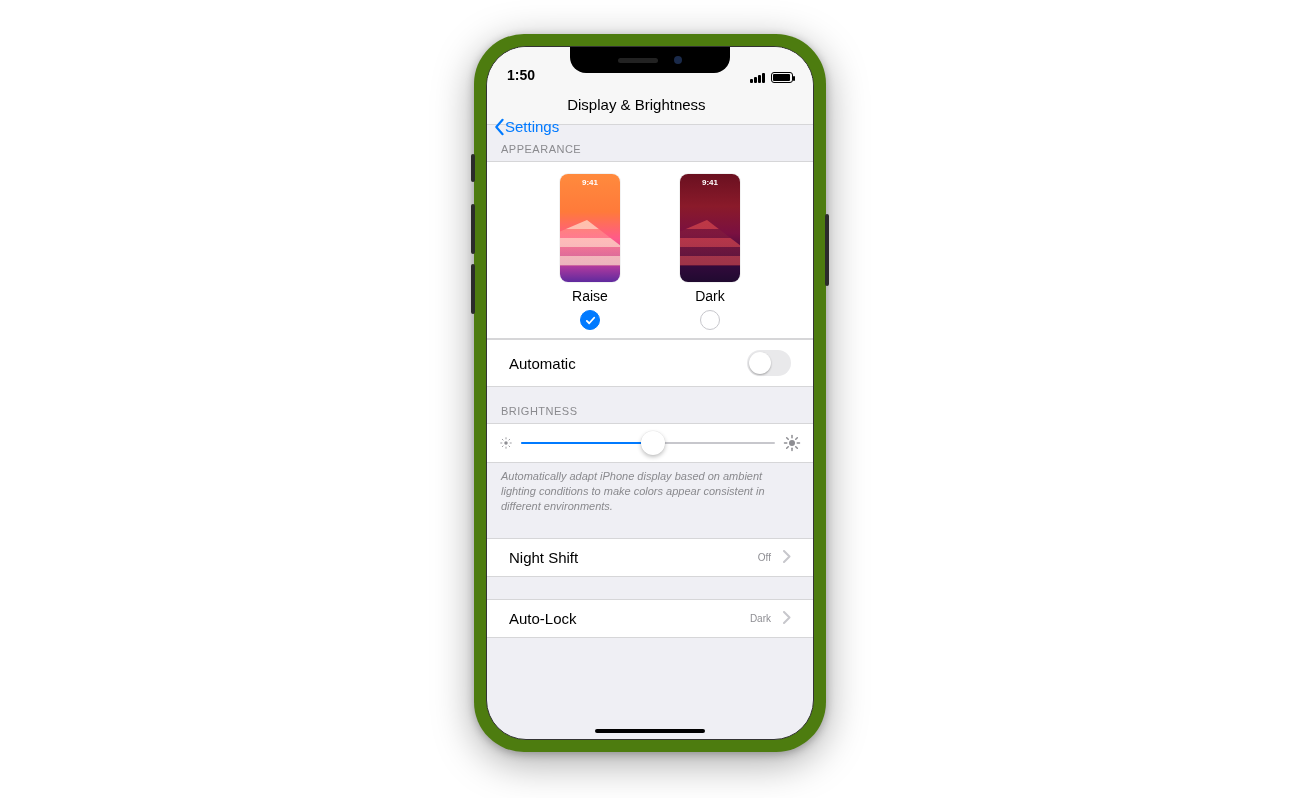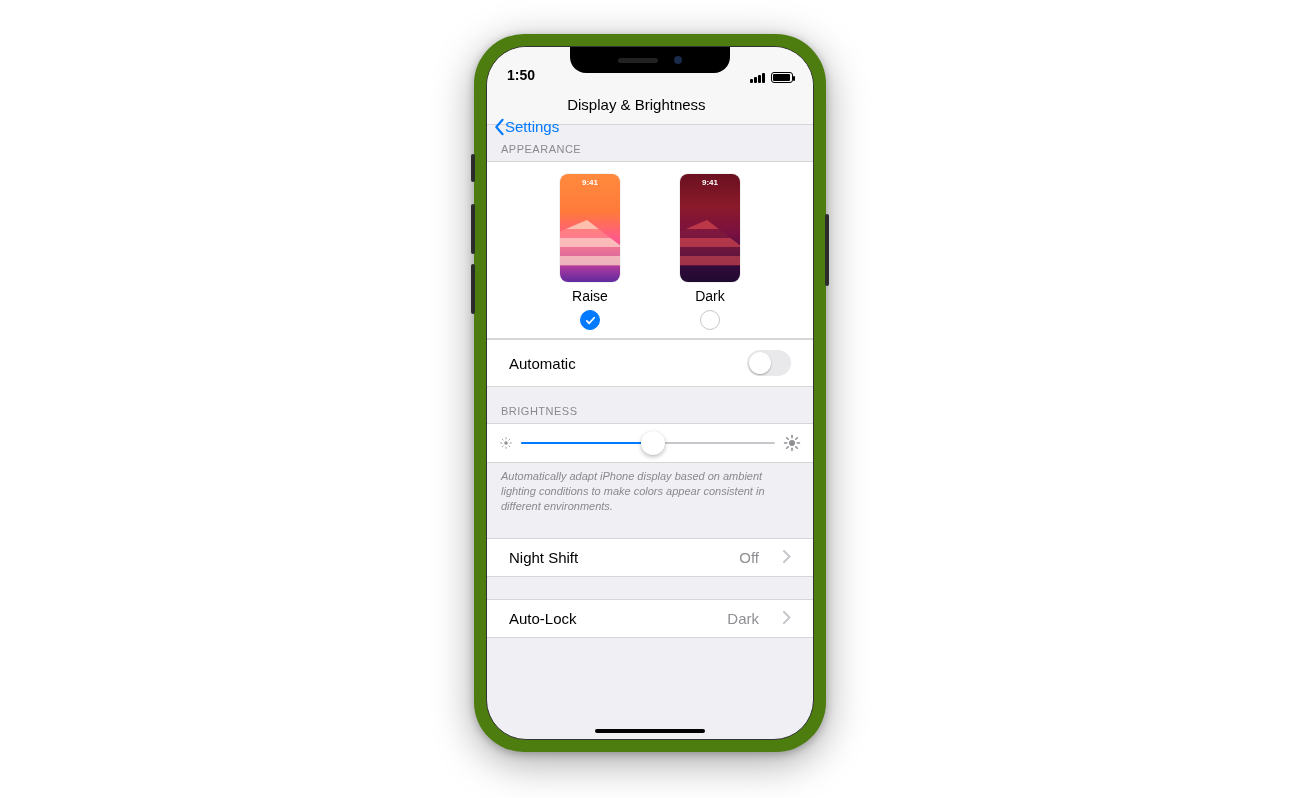--- a/index.html
+++ b/index.html
@@ -82,21 +82,21 @@
   .cell {
     background:#fff; border-top:.5px solid #d6d6d8; border-bottom:.5px solid #d6d6d8;
     padding: 10px 22px;
     display:flex; align-items:center; justify-content:space-between;
     font-size:15px; color:#000;
   }
   .cell + .cell { border-top:none; }
   .footer-text {
     font-size:11px; color:#8a8a8e; padding:6px 14px 10px; line-height:1.35;font-style:italic;
   }
-  .value-gray { color:#8e8e93; font-size:15px; margin-right:24px;}
+  .value-gray { color:#8e8e93; font-size:10px; margin-right:12px;}
   .chev { color:#c7c7cc; }
   .row-right{ display:flex; align-items:center; }
   
   .toggle {
     width:44px; height:26px; border-radius:13px; position:relative;
     background:#e9e9eb; transition:.2s;
   }
   .toggle.on { background:#34c759; }
   .knob {
     position:absolute; top:2px; left:2px; width:22px; height:22px;

